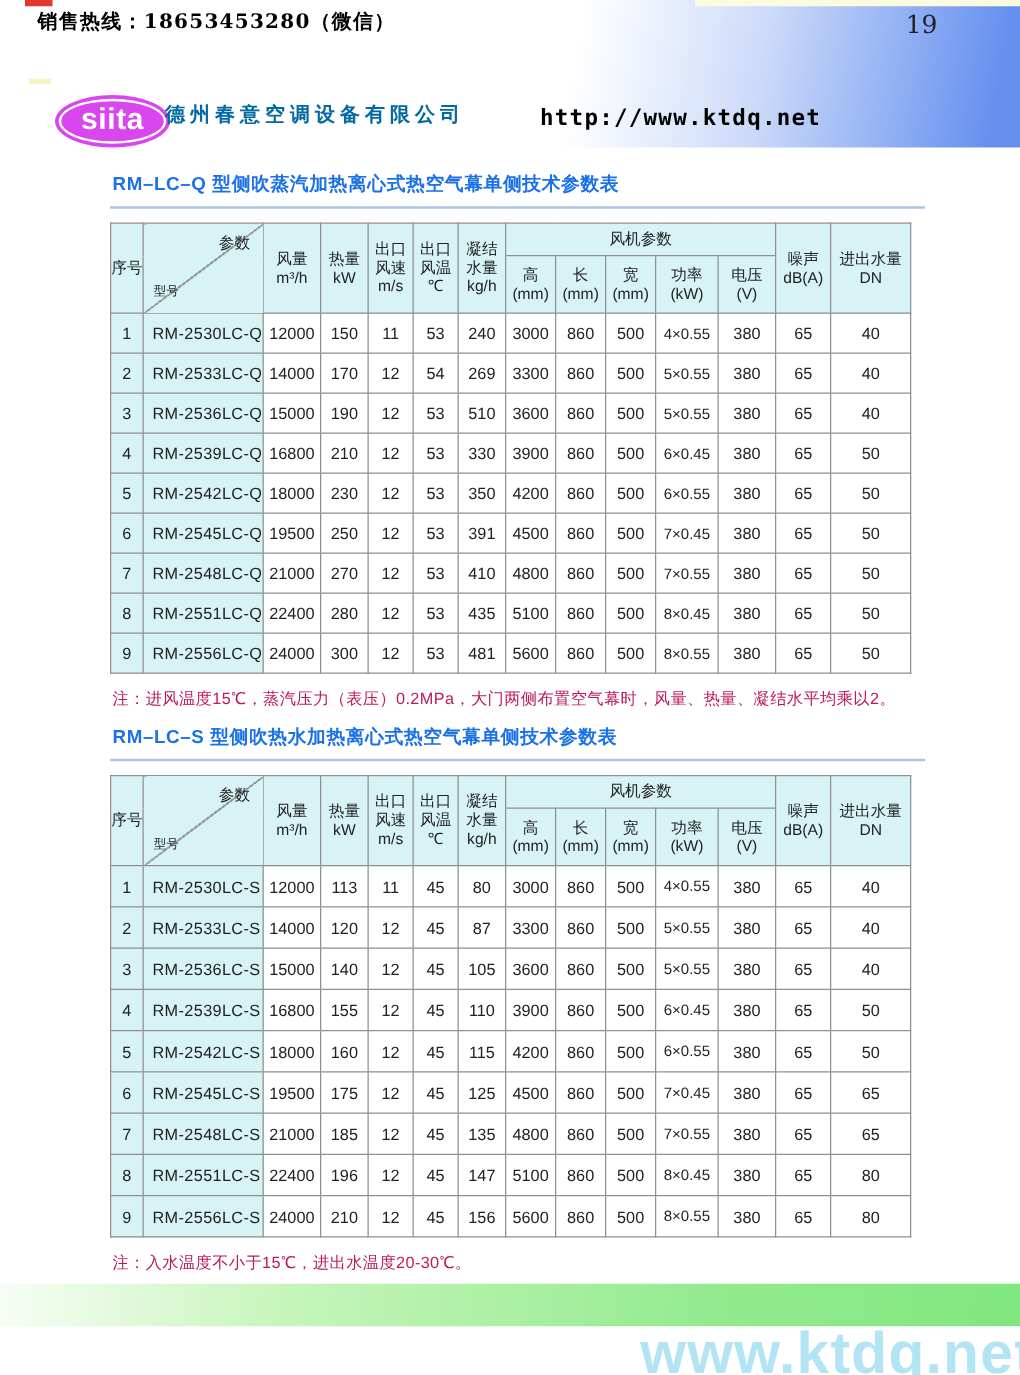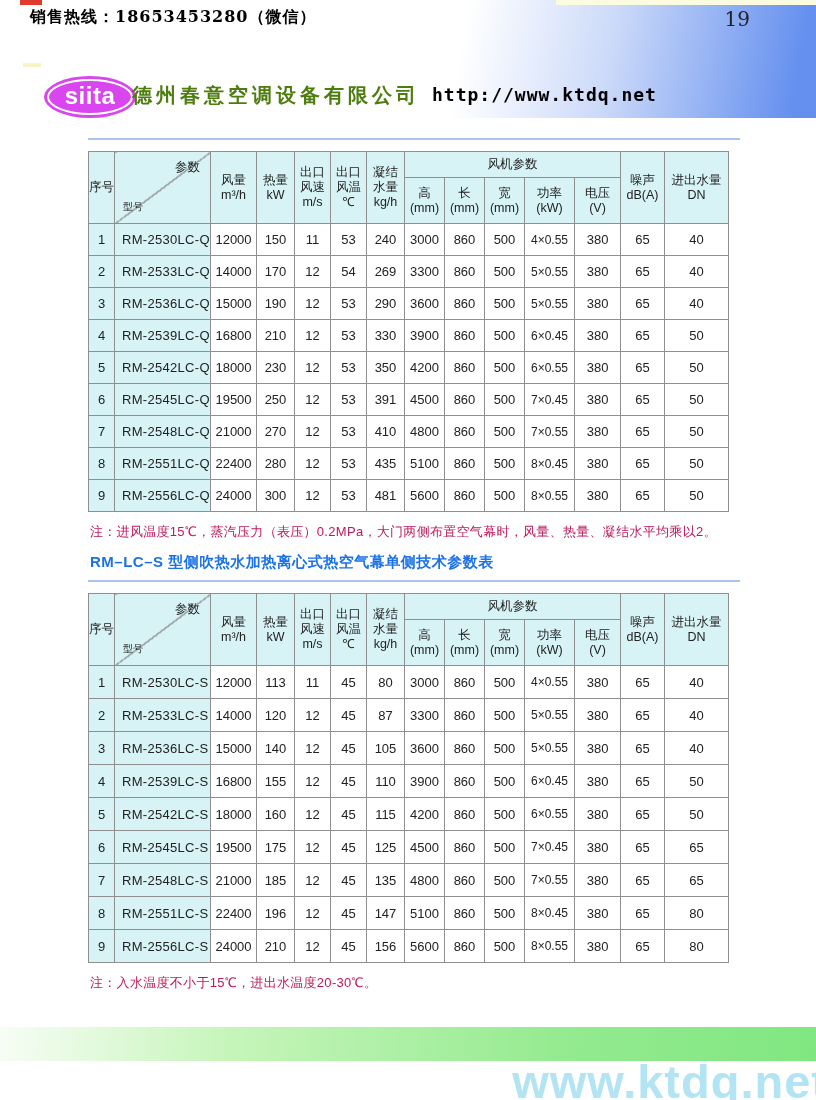--- a/index.html
+++ b/index.html
@@ -18,21 +18,21 @@
 
   
   .logo {
     position:absolute; left:44px; top:76px; width:92px; height:42px;
     background:#d946ef; border-radius:50%; display:flex; align-items:center; justify-content:center;
   }
   .logo::before { content:''; position:absolute; inset:3px; border:2px solid #ffffff; border-radius:50%; }
   .logo span { color:#ffffff; font-weight:bold; font-size:24px; letter-spacing:0.5px; position:relative; top:-1px; }
   .company {
     position:absolute; left:132px; top:82px; font-family:"DejaVu Serif", serif;
-    font-weight:bold; font-size:20px; letter-spacing:4px; color:#4d7c0f; white-space:nowrap;
+    font-weight:bold; font-size:16px; letter-spacing:4px; color:#0369a1; white-space:nowrap;
   }
   .website {
     position:absolute; left:432px; top:84px; font-family:"DejaVu Sans Mono", monospace;
     font-weight:bold; font-size:18px; color:#000; letter-spacing:1px; white-space:nowrap;
   }
 
   
   .content { position:absolute; left:88px; top:138px; width:652px; }
   .table-title {
     color:#1b72e8; font-size:15px; font-weight:bold; margin:0 0 8px 2px; letter-spacing:0.5px;
@@ -94,20 +94,21 @@
   <div class="corner-mark-yellow"></div>
 
   <div class="logo">
     <span>siita</span>
   </div>
   <div class="company">德州春意空调设备有限公司</div>
   <div class="website">http://www.ktdq.net</div>
 
   <div class="content">
 
+    <h2 class="table-title">RM–LC–Q 型侧吹蒸汽加热离心式热空气幕单侧技术参数表</h2>
     <div class="title-rule"></div>
 
     <table>
       <colgroup>
         <col style="width:26px">
           <col style="width:96px">
           <col style="width:46px">
           <col style="width:38px">
         <col style="width:36px">
           <col style="width:36px">
@@ -192,21 +193,21 @@
             <td>65</td>
             <td>40</td>
           </tr>
           <tr>
             <td class="seq">3</td>
             <td class="model">RM-2536LC-Q</td>
             <td>15000</td>
             <td>190</td>
             <td>12</td>
             <td>53</td>
-            <td>290</td>
+            <td>510</td>
             <td>3600</td>
             <td>860</td>
             <td>500</td>
             <td class="power">5×0.55</td>
             <td>380</td>
             <td>65</td>
             <td>40</td>
           </tr>
           <tr>
             <td class="seq">4</td>

